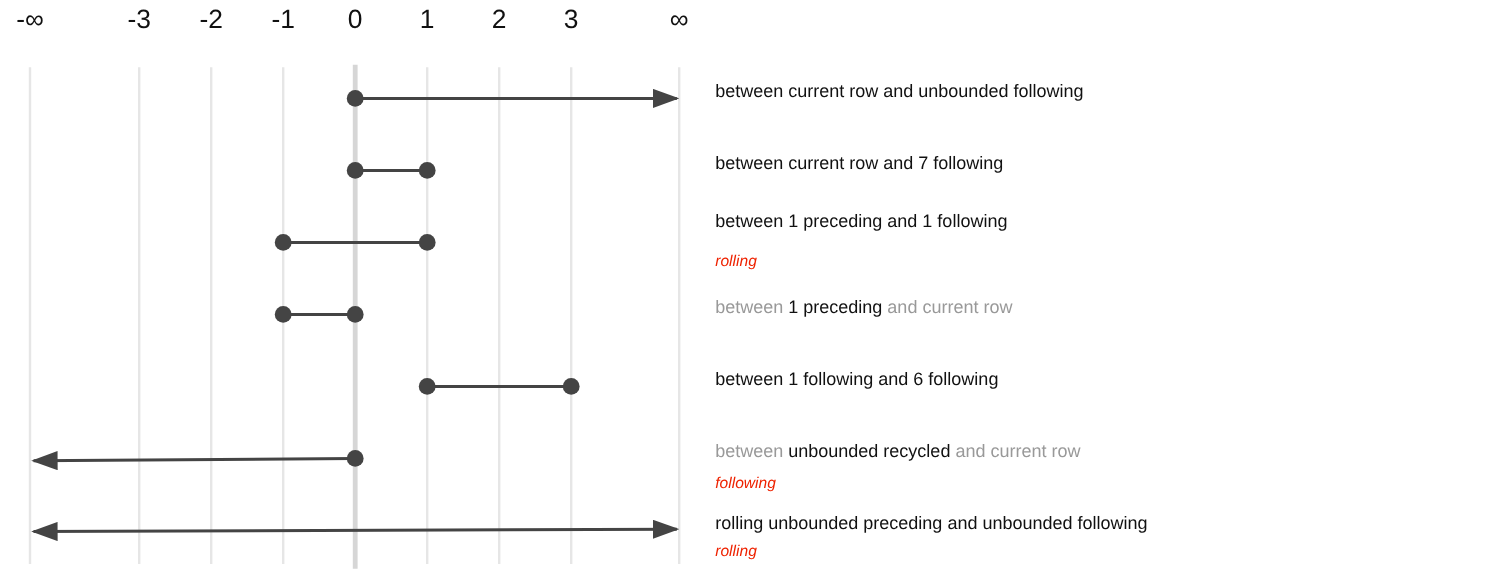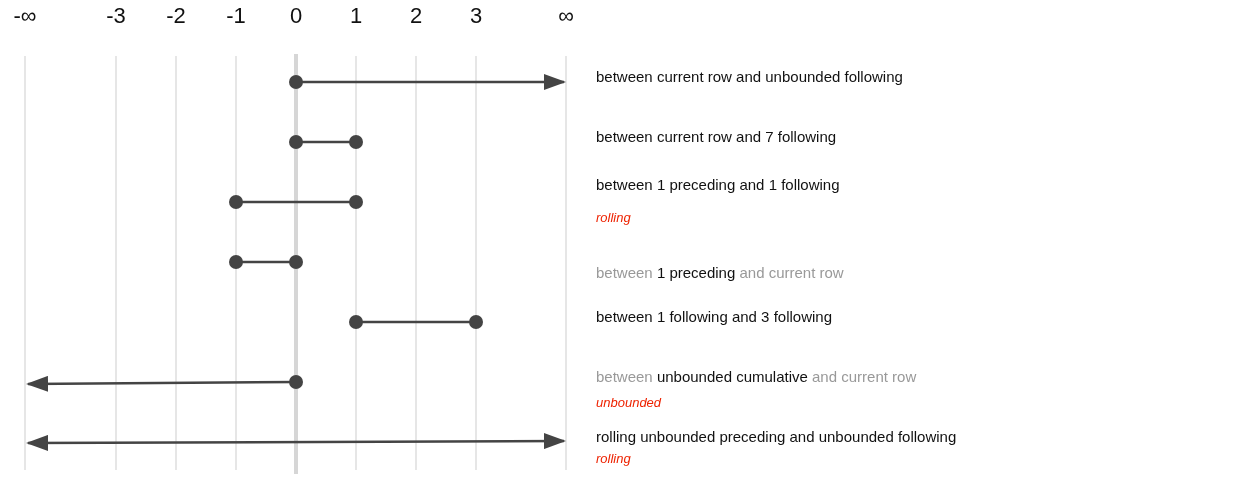--- a/index.html
+++ b/index.html
@@ -94,28 +94,28 @@
     <span>between current row and unbounded following</span>
   </div>
   <div class="label" style="top:128px">
     <span>between current row and 7 following</span>
   </div>
   <div class="label" style="top:176px">
     <span>between 1 preceding and 1 following</span>
   </div>
   <div class="note" style="top:210px">rolling</div>
 
-  <div class="label" style="top:264px">
+  <div class="label" style="top:248px">
     <span class="dim">between </span><span>1 preceding</span><span class="dim"> and current row</span>
   </div>
   <div class="label" style="top:308px">
-    <span>between 1 following and 3 following</span>
+    <span>between 1 following and 6 following</span>
   </div>
   <div class="label" style="top:368px">
-    <span class="dim">between </span><span>unbounded cumulative</span><span class="dim"> and current row</span>
+    <span class="dim">between </span><span>unbounded recycled</span><span class="dim"> and current row</span>
   </div>
-  <div class="note" style="top:395px">unbounded</div>
+  <div class="note" style="top:395px">following</div>
 
   <div class="label" style="top:428px">
     <span>rolling unbounded preceding and unbounded following</span>
   </div>
   <div class="note" style="top:451px">rolling</div>
 </div>
 
 </body></html>

